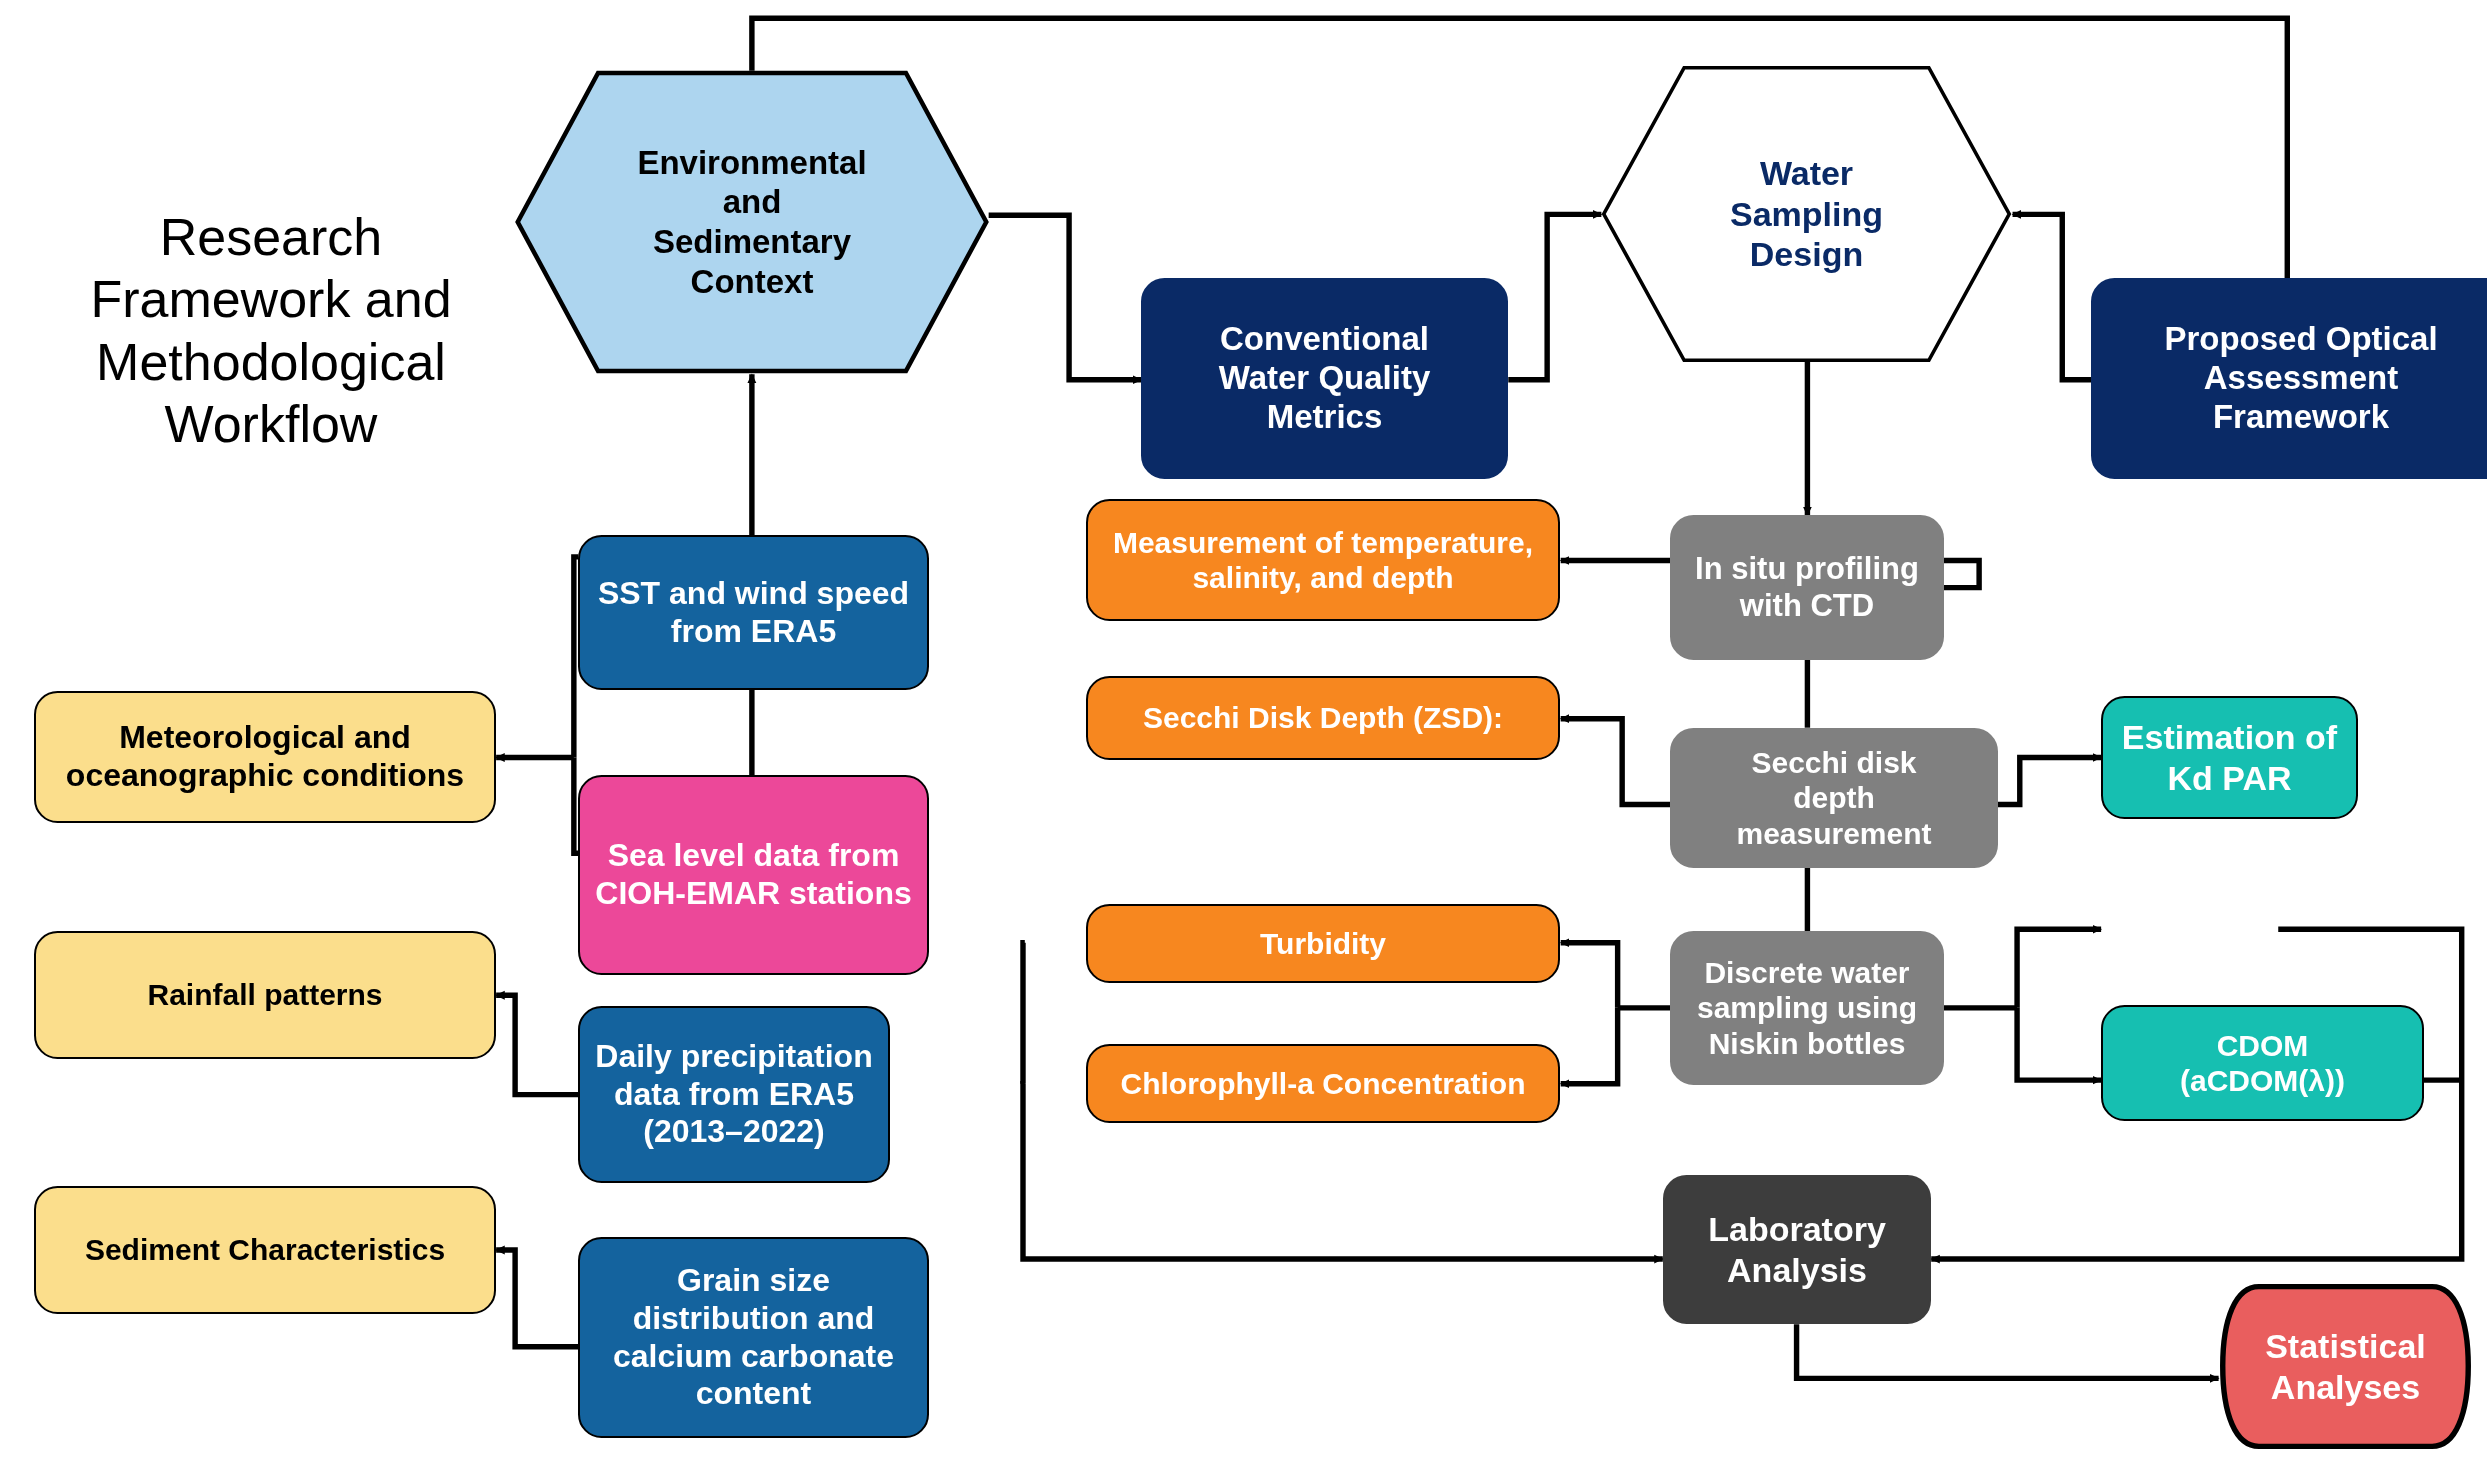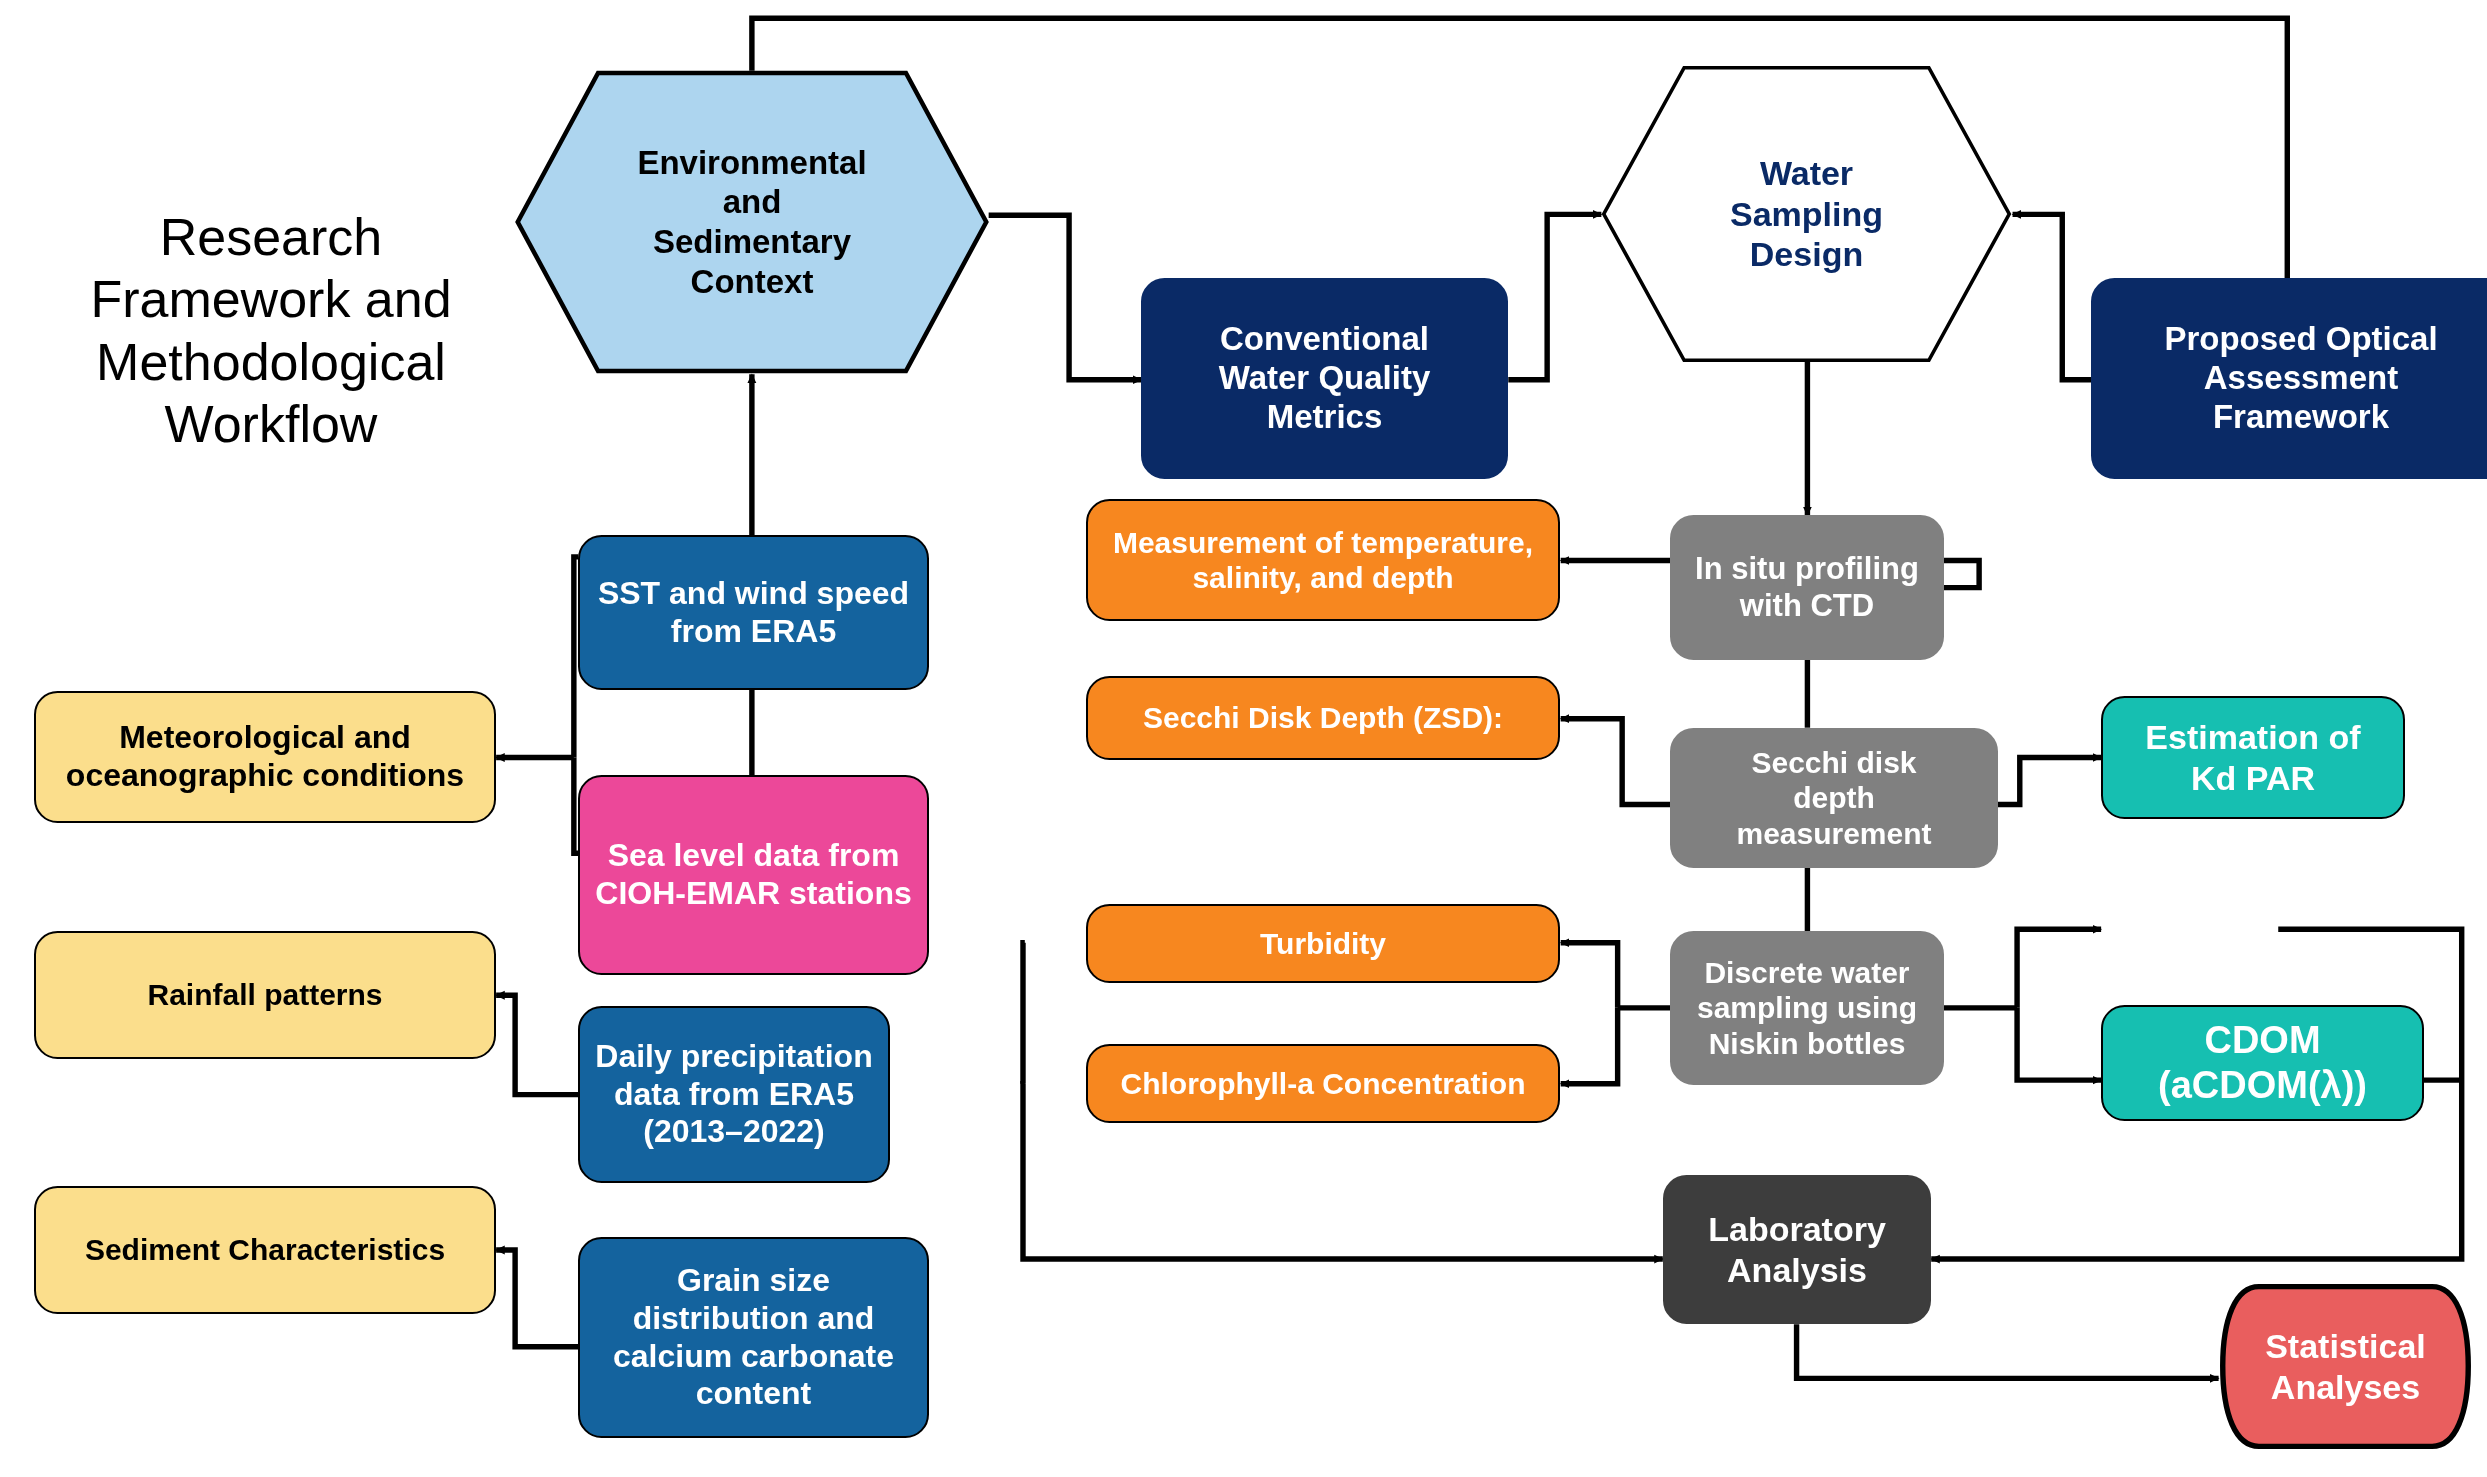--- a/index.html
+++ b/index.html
@@ -144,25 +144,25 @@
 with CTD</div>
 
   <div class="node rbox" style="left:1670px;top:728px;width:328px;height:140px;background:#808080;color:#fff;font-size:30px;border-color:#808080;">Secchi disk
 depth
 measurement</div>
 
   <div class="node rbox" style="left:1670px;top:931px;width:274px;height:154px;background:#808080;color:#fff;font-size:30px;border-color:#808080;">Discrete water
 sampling using
 Niskin bottles</div>
 
-  <div class="node rbox" style="left:2101px;top:696px;width:304px;height:123px;background:#16BFB1;color:#fff;font-size:34px;">Estimation of
+  <div class="node rbox" style="left:2101px;top:696px;width:257px;height:123px;background:#16BFB1;color:#fff;font-size:34px;">Estimation of
 Kd PAR</div>
 
 
-  <div class="node rbox" style="left:2101px;top:1005px;width:323px;height:116px;background:#16BFB1;color:#fff;font-size:38px;">CDOM
+  <div class="node rbox" style="left:2101px;top:1005px;width:323px;height:116px;background:#16BFB1;color:#fff;font-size:30px;">CDOM
 (aCDOM(λ))</div>
 
   <div class="node rbox" style="left:1663px;top:1175px;width:268px;height:149px;background:#3D3D3D;color:#fff;font-size:34px;border-color:#3D3D3D;">Laboratory
 Analysis</div>
 
   <div class="hexwrap" style="left:2219px;top:1283px;width:253px;height:167px;">
     <svg width="253" height="167" viewBox="0 0 280 185">
       <path d="M 44,4 L 236,4 C 262,4 276,40 276,92 C 276,145 262,181 236,181
                L 44,181 C 18,181 4,145 4,92 C 4,40 18,4 44,4 Z" fill="#E95E5E" stroke="#000" stroke-width="6"></path>
     </svg>

